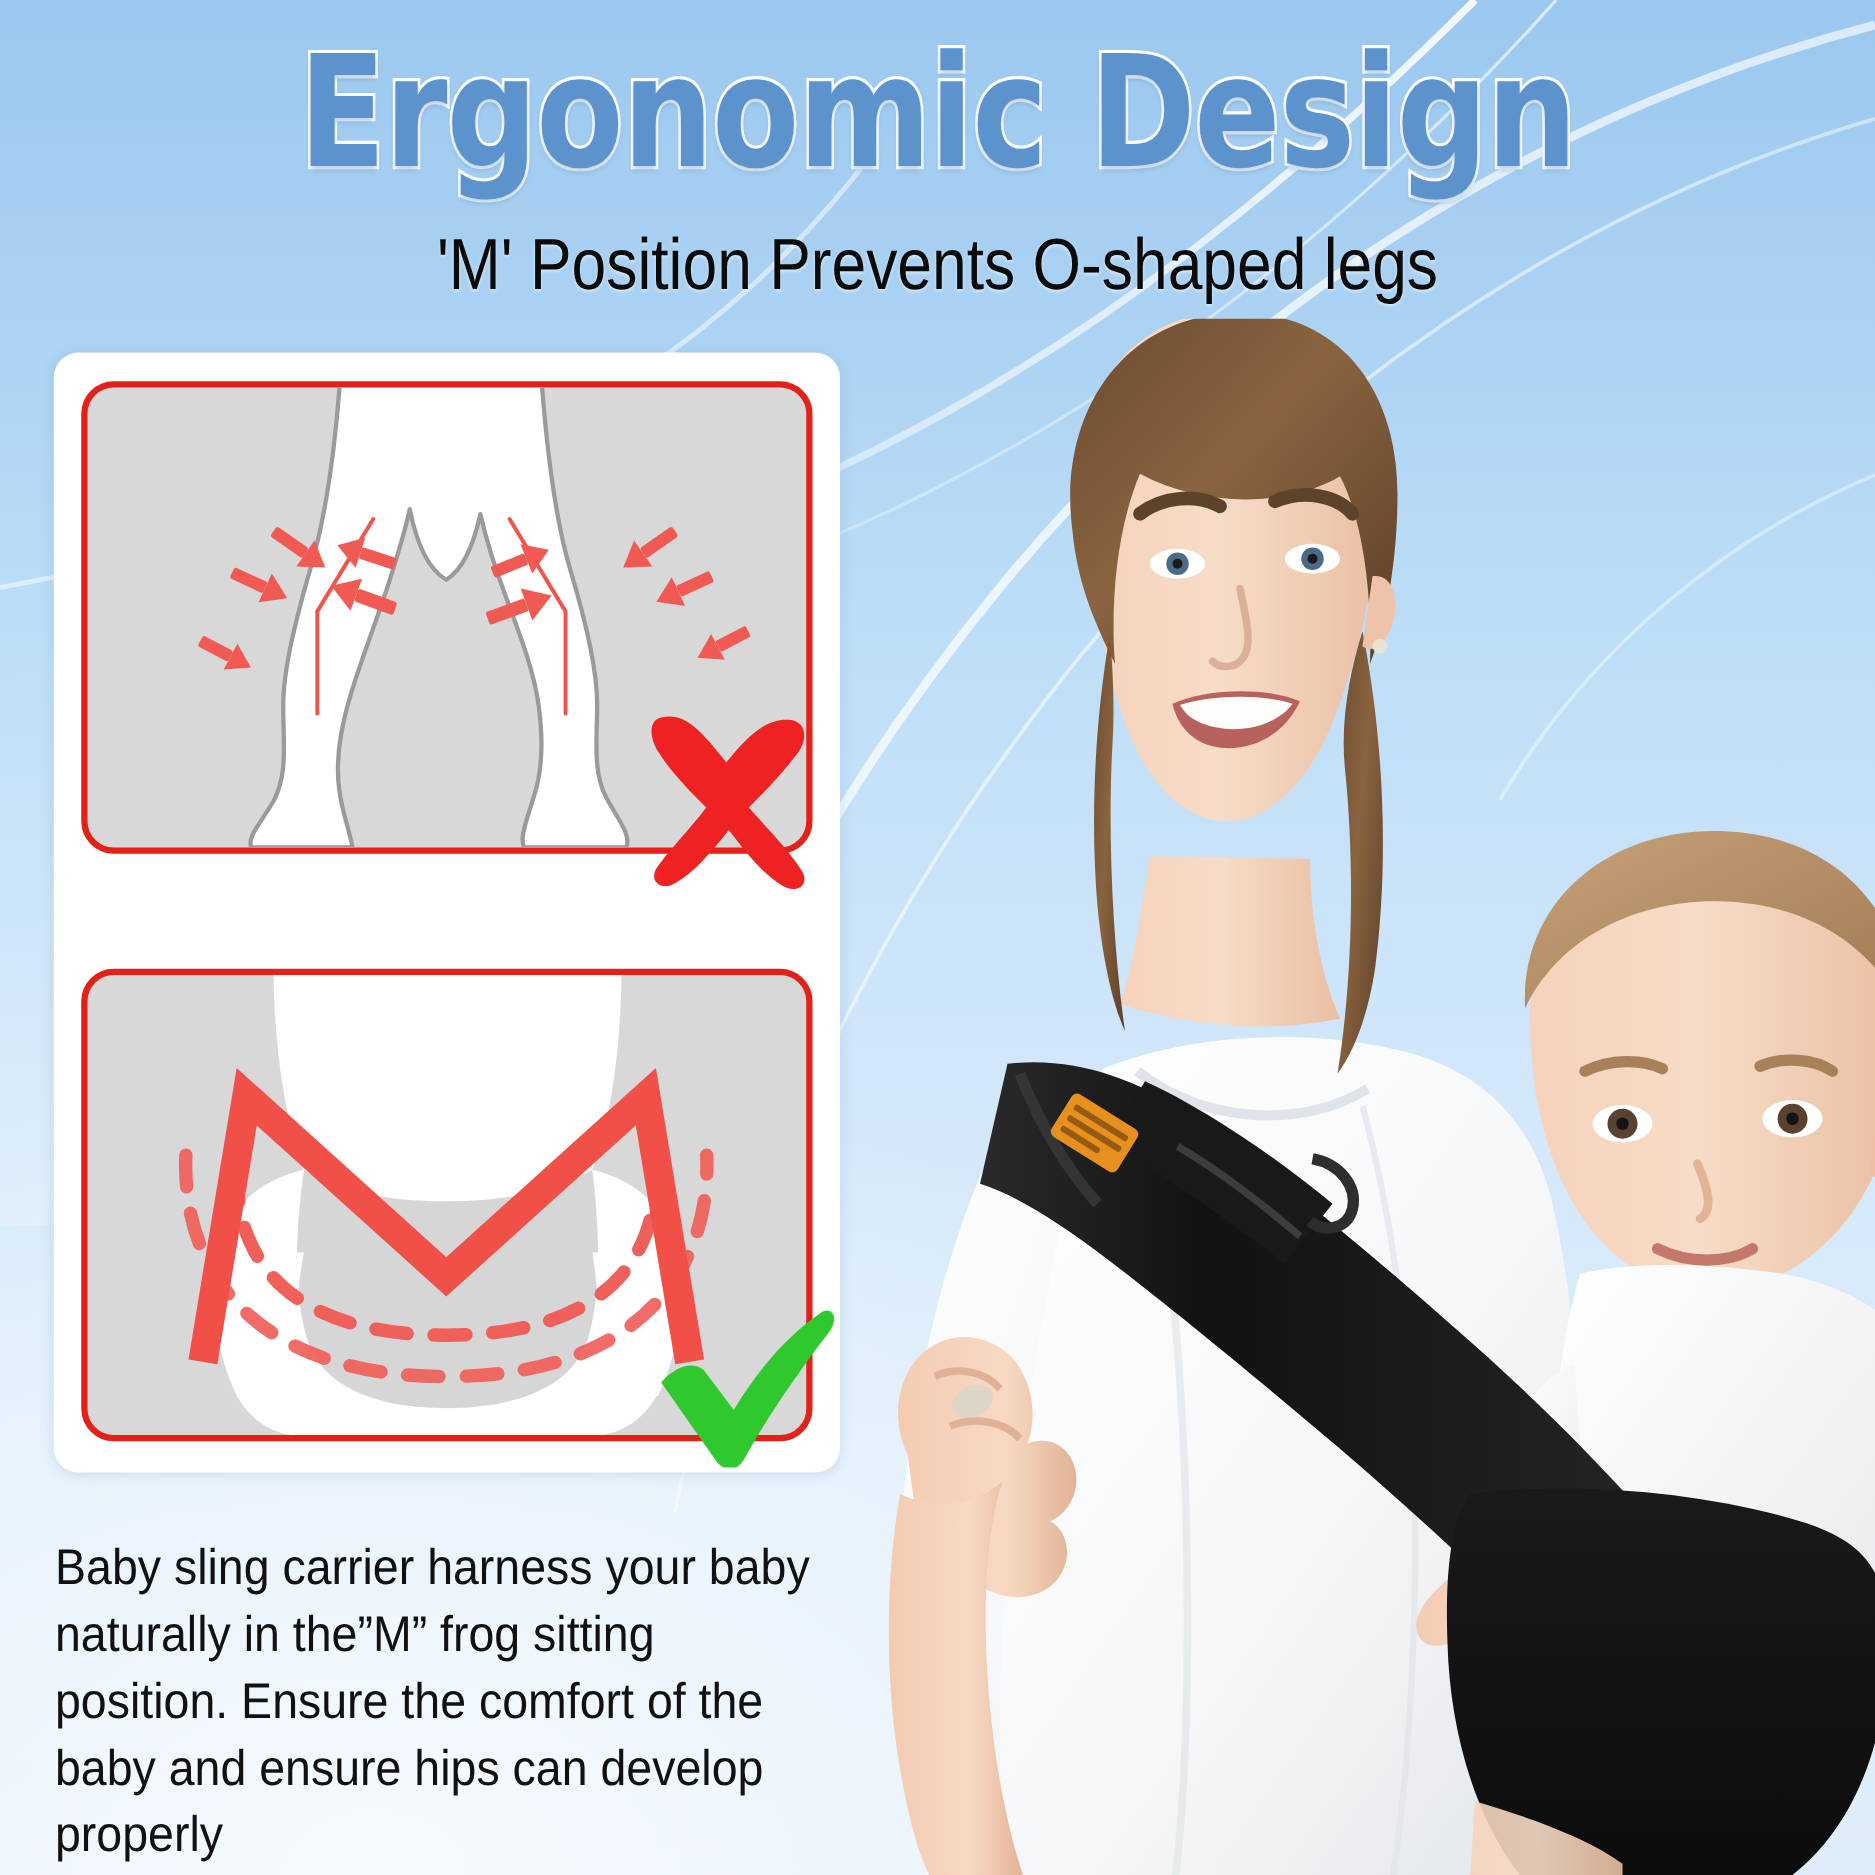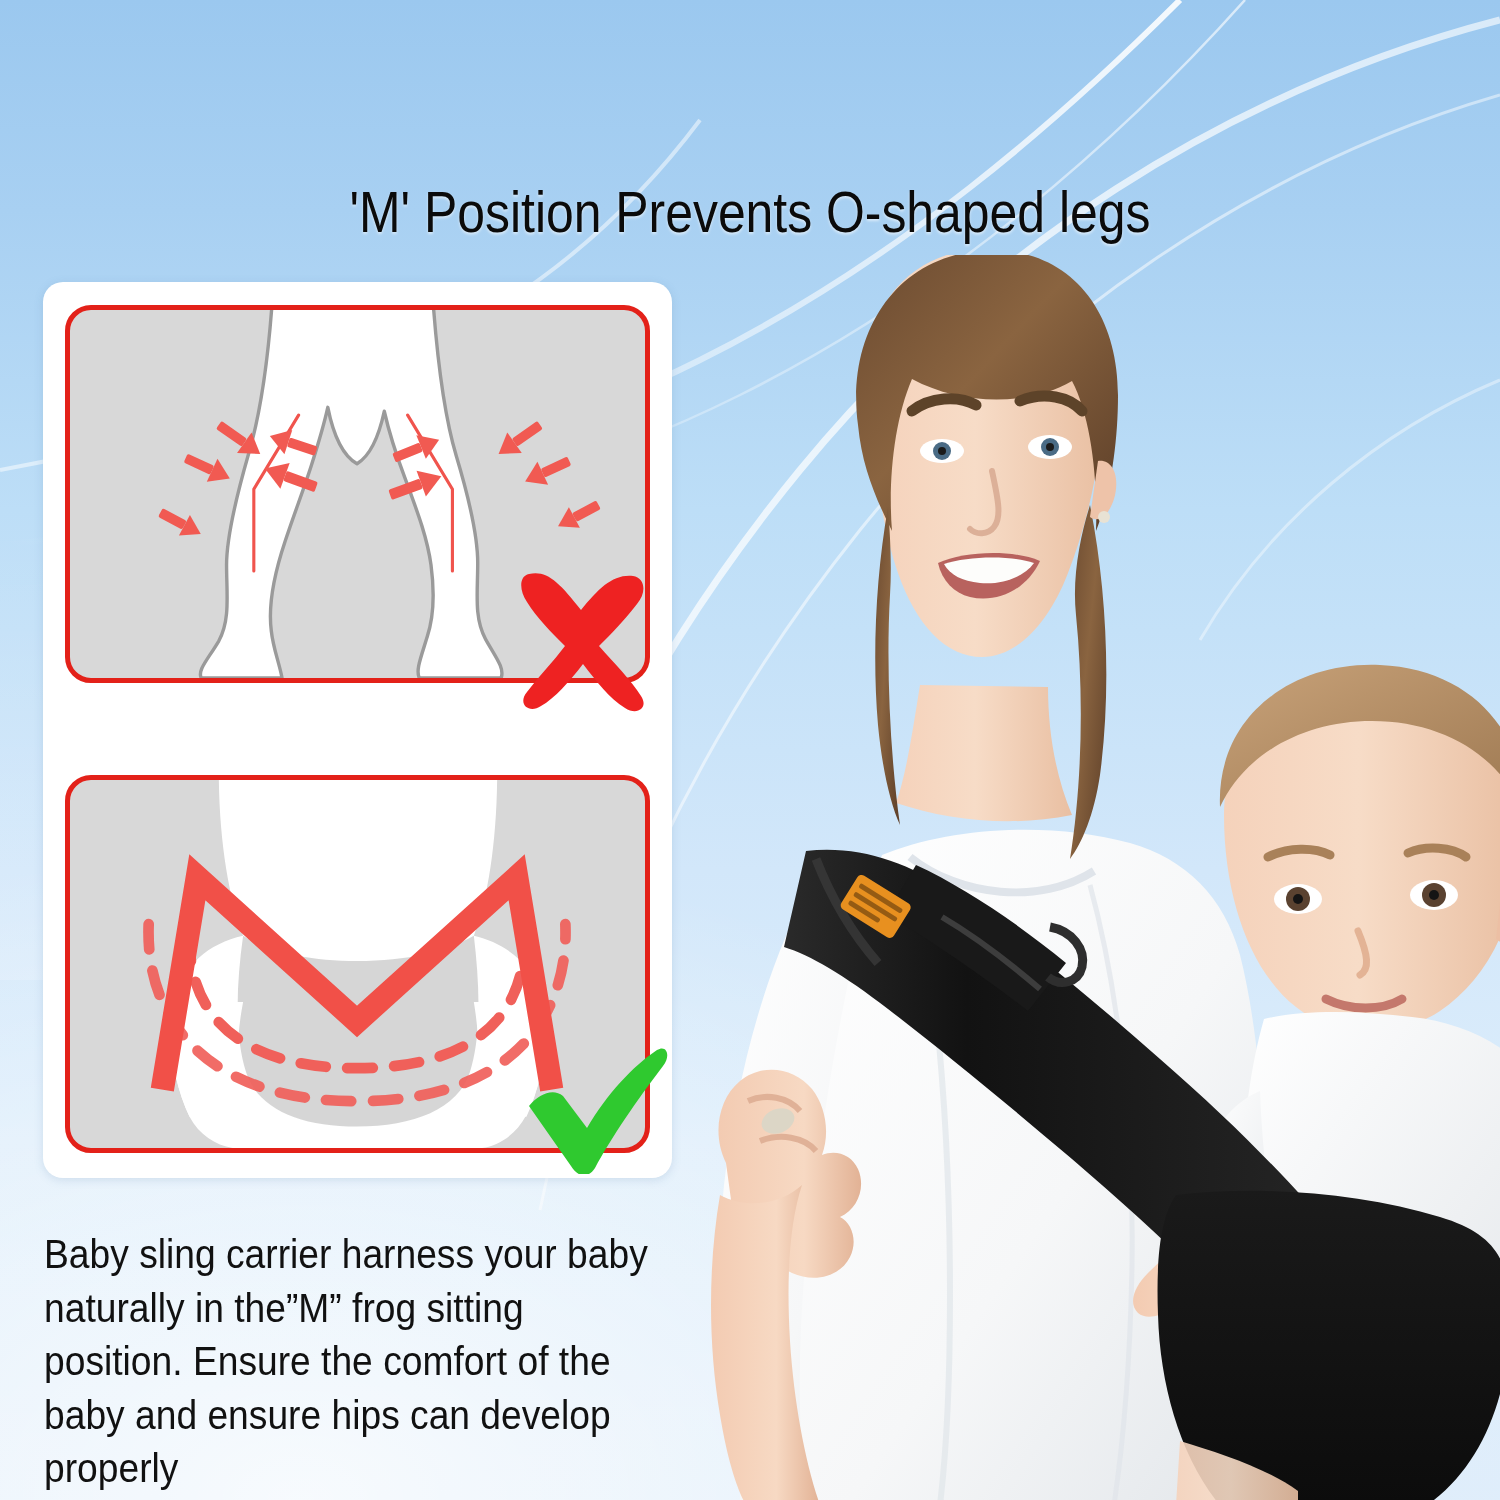--- a/index.html
+++ b/index.html
@@ -102,20 +102,23 @@
     <path d="M1500,20 C1230,90 980,250 800,470 C640,665 520,900 470,1160" fill="none" stroke="url(#swooshG)" stroke-width="7"></path>
     <path d="M1500,95 C1260,165 1030,320 860,530 C700,730 590,960 540,1210" fill="none" stroke="url(#swooshG)" stroke-width="3" opacity=".75"></path>
     <path d="M1180,0 C1060,120 900,260 700,360 C500,460 250,520 0,545" fill="none" stroke="url(#swooshG2)" stroke-width="6"></path>
     <path d="M1245,0 C1120,140 950,290 740,395 C540,495 270,560 0,590" fill="none" stroke="url(#swooshG2)" stroke-width="2.5" opacity=".7"></path>
     <path d="M0,470 C160,440 330,400 460,330 C560,275 640,200 700,120" fill="none" stroke="#ffffff" stroke-width="4" opacity=".5"></path>
     <path d="M1500,380 C1380,430 1270,520 1200,640" fill="none" stroke="#ffffff" stroke-width="3" opacity=".4"></path>
     <path d="M0,520 C200,520 380,560 470,660 C540,740 560,860 540,980 L0,980 Z" fill="url(#hazeG)" opacity=".35"></path>
     <rect x="0" y="1080" width="1500" height="420" fill="url(#hazeG)" opacity=".35"></rect>
   </svg>
 
+  <div class="title-wrap">
+    <div class="main-title">Ergonomic Design</div>
+  </div>
   <div class="sub-title">'M' Position Prevents O-shaped legs</div>
 
   <div class="info-card">
 
     <div class="panel panel-top">
       <div class="panel-clip">
         <svg viewBox="0 0 585 378" width="100%" height="100%">
 
           <path d="M205,-10 C200,60 192,110 180,150 C168,192 158,232 158,262
                    C158,292 162,318 150,340 C138,360 128,370 132,378

